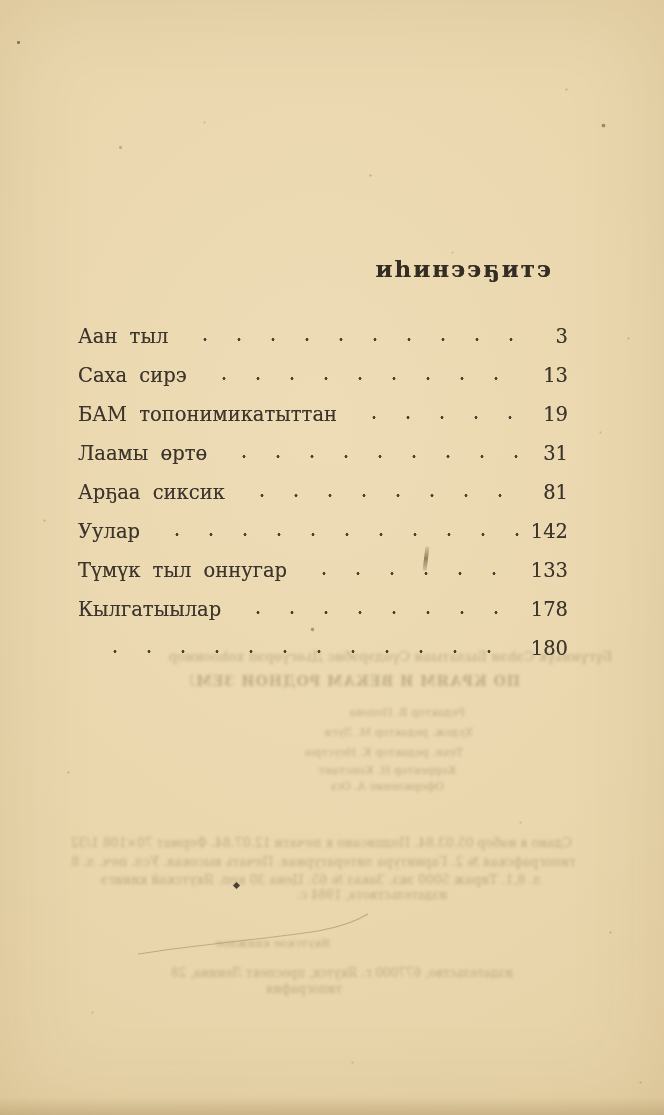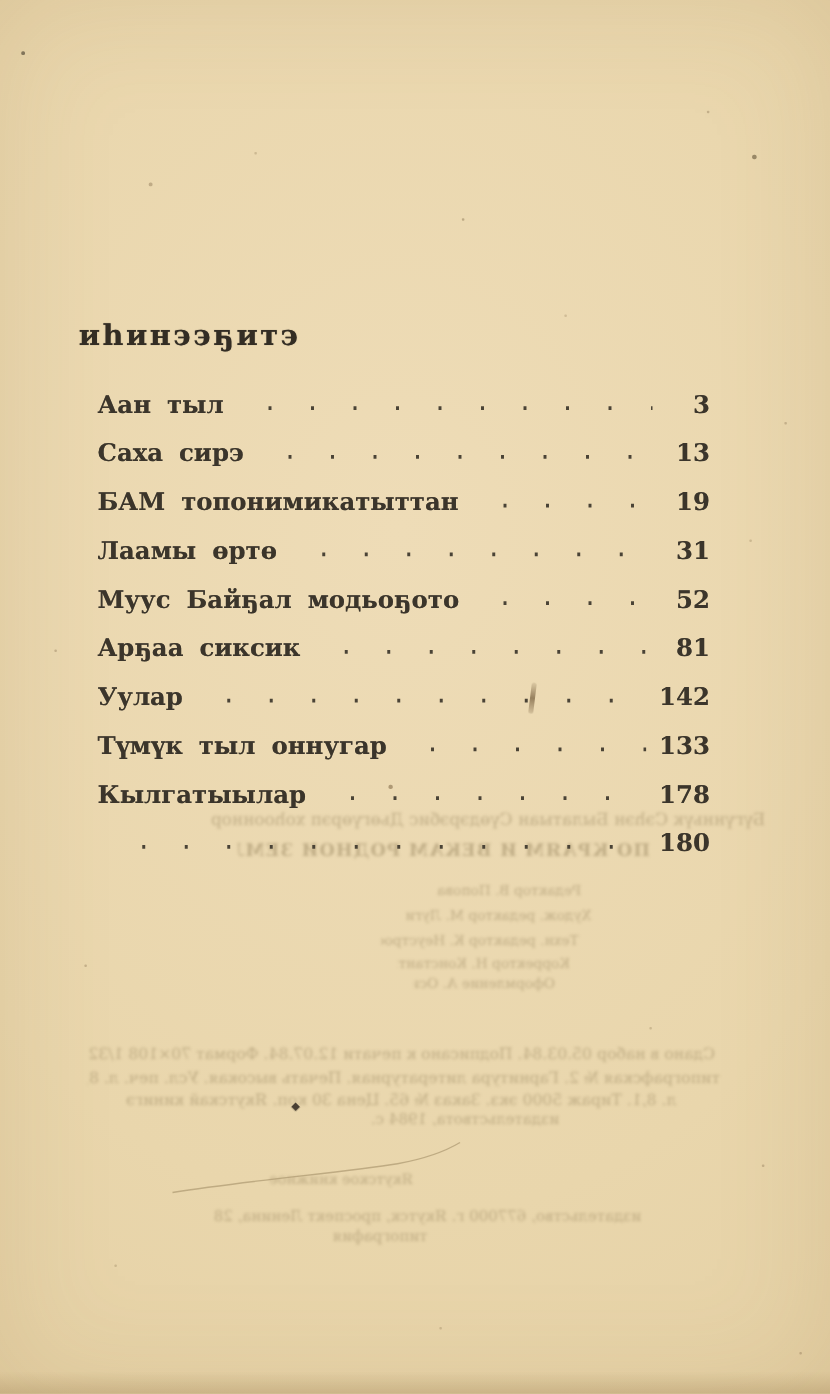--- a/index.html
+++ b/index.html
@@ -10,26 +10,26 @@
   }
   .page{
     position:relative;width:664px;height:1115px;
     background:
       radial-gradient(120% 90% at 48% 38%, #eedcb7 0%, #e9d6ac 55%, #e2cda0 100%);
     box-shadow:inset 0 0 90px rgba(160,128,78,.18);
   }
   
   .toc-title{
     position:absolute;top:255px;left:78px;right:96px;
-    text-align:left;transform:translateX(-15px);
+    text-align:right;transform:translateX(-15px);
     font-size:23px;font-weight:bold;letter-spacing:2px;
     color:#332d24;text-shadow:0 0 .6px rgba(51,45,36,.7);
   }
   
-  .toc-list{position:absolute;top:294px;left:78px;right:96px;font-weight:bold;}
+  .toc-list{position:absolute;top:307px;left:78px;right:96px;}
   .toc-row{
     display:flex;align-items:flex-end;height:39px;
     color:#3b352b;font-size:19.5px;line-height:1;
     text-shadow:0 0 .4px rgba(59,53,43,.55);
   }
   .toc-label{white-space:nowrap;word-spacing:6px;}
   .dot-leader{
     flex:1;height:3px;align-self:flex-end;margin:0 10px 5px 14px;
     background-image:radial-gradient(circle,#4a4336 1.4px,rgba(0,0,0,0) 1.6px);
     background-size:34px 3px;background-repeat:repeat-x;background-position:6px 0;
@@ -142,25 +142,20 @@
     <span class="dot-leader"></span>
     <span class="toc-page">19</span>
   </div>
 
   <div class="toc-row">
     <span class="toc-label">Лаамы өртө</span>
     <span class="dot-leader"></span>
     <span class="toc-page">31</span>
   </div>
 
-  <div class="toc-row">
-    <span class="toc-label">Муус Байҕал модьоҕото</span>
-    <span class="dot-leader"></span>
-    <span class="toc-page">52</span>
-  </div>
 
   <div class="toc-row">
     <span class="toc-label">Арҕаа сиксик</span>
     <span class="dot-leader"></span>
     <span class="toc-page">81</span>
   </div>
 
 
   <div class="toc-row">
     <span class="toc-label">Уулар</span>

